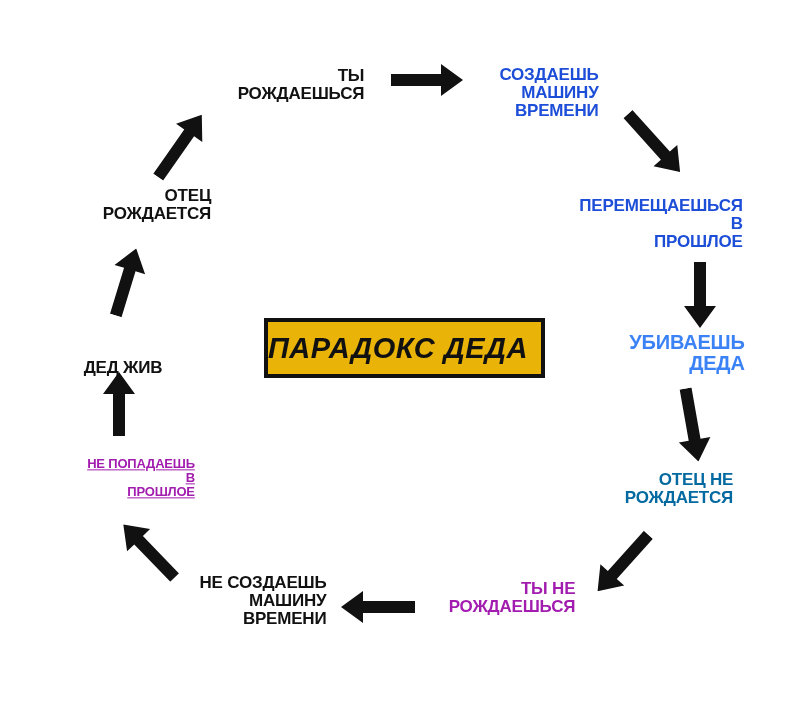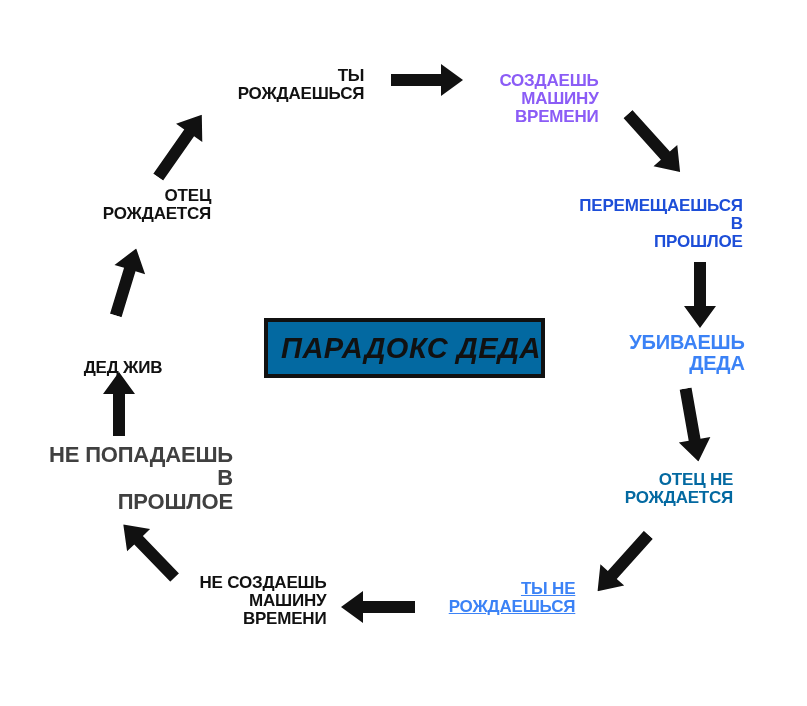--- a/index.html
+++ b/index.html
@@ -29,24 +29,24 @@
     user-select: none;
   }
   .center-box {
     position: absolute;
     left: 264px;
     top: 318px;
     width: 281px;
     height: 60px;
     box-sizing: border-box;
     border: 4px solid #111111;
-    background: #0369a1;
+    background: #eab308;
     display: flex;
     align-items: center;
-    justify-content: flex-end;
+    justify-content: flex-start;
   }
   .center-box-label {
     font-family: "Liberation Sans", sans-serif;
     font-weight: bold;
     font-style: italic;
     font-size: 29px;
     letter-spacing: 0.5px;
     color: #111111;
     white-space: nowrap;
   }
@@ -61,36 +61,36 @@
 
 <div id="canvas">
 
   <div class="center-box">
     <span class="center-box-label">ПАРАДОКС ДЕДА</span>
   </div>
 
   <div id="nodes-layer">
       <div class="node" style="left: 301px; top: 85px; font-size: 17px; color: rgb(17, 17, 17);">ТЫ
 РОЖДАЕШЬСЯ</div>
-      <div class="node" style="left: 549px; top: 93px; font-size: 17px; color: #8b5cf6; margin-top: 6px;">СОЗДАЕШЬ
+      <div class="node" style="left: 549px; top: 93px; font-size: 17px; color: #1d4ed8;">СОЗДАЕШЬ
 МАШИНУ
 ВРЕМЕНИ</div>
       <div class="node" style="left: 661px; top: 224px; font-size: 17px; color: #1d4ed8;">ПЕРЕМЕЩАЕШЬСЯ
 В
 ПРОШЛОЕ</div>
       <div class="node" style="left: 687px; top: 353px; font-size: 20px; color: #3b82f6;">УБИВАЕШЬ
 ДЕДА</div>
       <div class="node" style="left: 679px; top: 489px; font-size: 17px; color: #0369a1;">ОТЕЦ НЕ
 РОЖДАЕТСЯ</div>
-      <div class="node" style="left: 512px; top: 598px; font-size: 17px; color: #3b82f6; text-decoration: underline;">ТЫ НЕ
+      <div class="node" style="left: 512px; top: 598px; font-size: 17px; color: #a21caf;">ТЫ НЕ
 РОЖДАЕШЬСЯ</div>
       <div class="node" style="left: 263px; top: 601px; font-size: 17px; color: rgb(17, 17, 17);">НЕ СОЗДАЕШЬ
 МАШИНУ
 ВРЕМЕНИ</div>
-      <div class="node" style="left: 141px; top: 478px; font-size: 22px; color: #404040;">НЕ ПОПАДАЕШЬ
+      <div class="node" style="left: 141px; top: 478px; font-size: 13px; color: #a21caf; text-decoration: underline;">НЕ ПОПАДАЕШЬ
 В
 ПРОШЛОЕ</div>
       <div class="node" style="left: 123px; top: 348px; font-size: 17px; color: rgb(17, 17, 17); margin-top: 20px;">ДЕД ЖИВ</div>
       <div class="node" style="left: 157px; top: 205px; font-size: 17px; color: rgb(17, 17, 17);">ОТЕЦ
 РОЖДАЕТСЯ</div>
     </div>
   <div id="arrows-layer">
       <div class="arrow" style="left: 391px; top: 63px; width: 72px; height: 34px; transform: rotate(0deg);">
         <svg width="72" height="34" viewBox="0 0 72 34">
           <polygon points="0.0,11.0 50.0,11.0 50.0,1.0 72.0,17.0 50.0,33.0 50.0,23.0 0.0,23.0" fill="#111111"></polygon>

